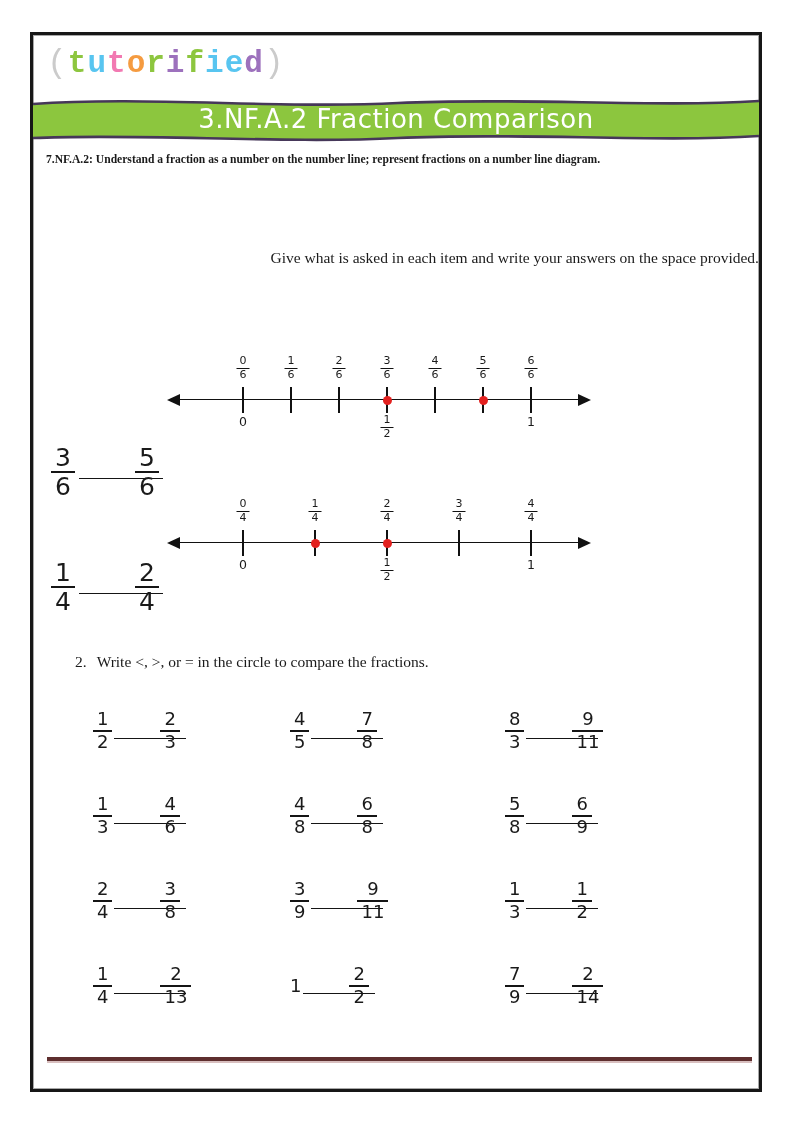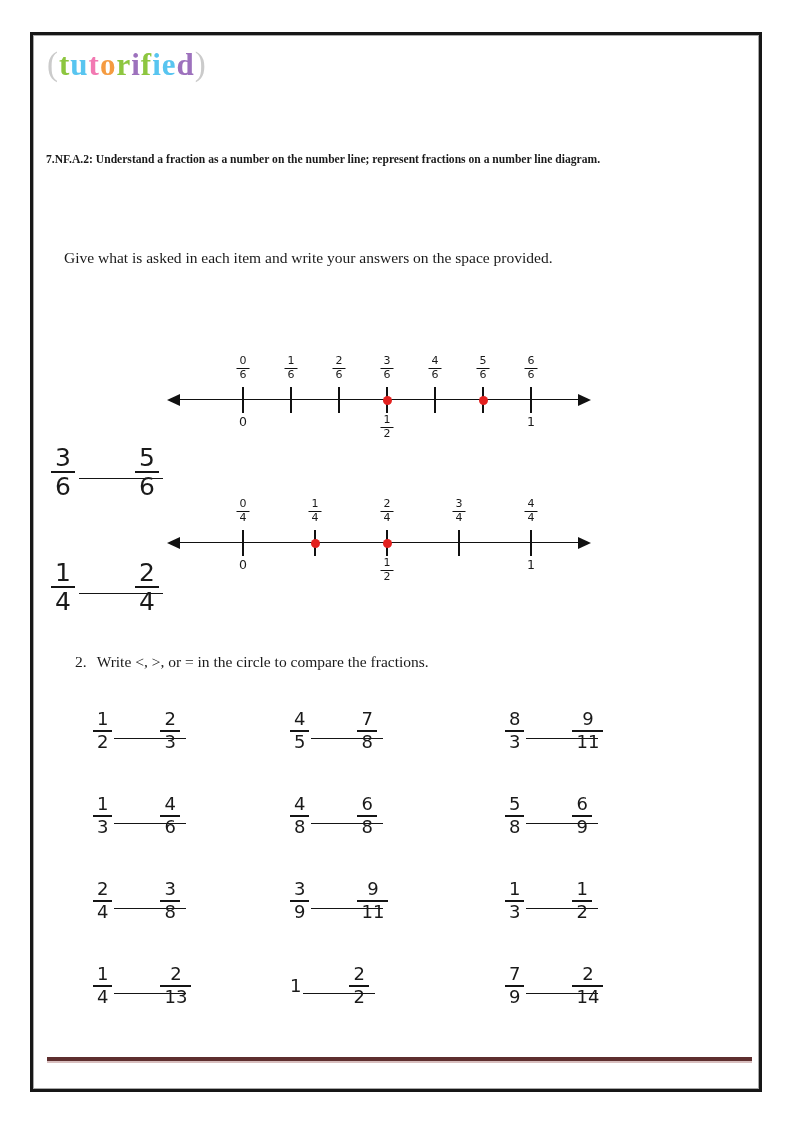--- a/index.html
+++ b/index.html
@@ -1,29 +1,29 @@
 <!DOCTYPE html>
 <html><head>
 <meta charset="utf-8">
 <style>
   html,body{margin:0;padding:0;background:#ffffff;}
   body{width:794px;height:1123px;position:relative;font-family:"Liberation Serif",serif;color:#1a1a1a;overflow:hidden;}
   .page{position:absolute;left:30px;top:32px;width:726px;height:1054px;background:#fff;
         border:3px solid #171717;box-shadow:inset 0 0 0 1px #a8a8a8;}
   
-  .logo{position:absolute;left:14px;top:8px;font-family:Liberation Serif, serif;font-weight:700;
+  .logo{position:absolute;left:14px;top:8px;font-family:Liberation Mono, monospace;font-weight:700;
         font-size:31px;line-height:42px;letter-spacing:1px;}
   .logo .bracket{color:#cbcbcb;font-weight:400;font-size:33px;}
   
   .banner{position:absolute;left:0;top:58px;width:100%;height:54px;}
   .banner svg{position:absolute;left:0;top:0;width:100%;height:100%;}
   .banner-title{position:absolute;left:0;top:11px;width:100%;text-align:center;
         font-family:"DejaVu Sans",sans-serif;font-size:26px;color:#ffffff;letter-spacing:.5px;}
   .standard{position:absolute;left:13px;top:118px;right:8px;font-size:11.6px;font-weight:600;}
-  .instruction{position:absolute;left:0;top:214px;width:100%;text-align:left;font-size:15.5px;padding-left:31px;}
+  .instruction{position:absolute;left:0;top:214px;width:100%;text-align:right;font-size:15.5px;}
   .q-text{position:absolute;left:42px;font-size:15.5px;}
   #q1-text{top:287px;}
   #q2-text{top:618px;}
   .q-num{margin-right:10px;}
   
   .nl{position:absolute;left:134px;width:424px;height:96px;}
   #nl-0{top:318px;}
   #nl-1{top:461px;}
   .nl-line{position:absolute;left:11px;right:11px;height:0;border-top:1.8px solid #111;}
   .nl-tick{position:absolute;width:1.7px;height:26px;background:#111;}
@@ -58,20 +58,28 @@
   .footer-text{position:absolute;left:0;top:1032px;width:100%;text-align:center;
         font-family:"DejaVu Sans",sans-serif;font-style:italic;font-size:15px;}
 </style>
 </head>
 <body>
 
 <div class="page">
 
   <div class="logo" id="logo"><span class="bracket">(</span><span style="color: rgb(141, 198, 63);">t</span><span style="color: rgb(88, 197, 240);">u</span><span style="color: rgb(242, 121, 178);">t</span><span style="color: rgb(245, 155, 64);">o</span><span style="color: rgb(141, 198, 63);">r</span><span style="color: rgb(157, 113, 189);">i</span><span style="color: rgb(141, 198, 63);">f</span><span style="color: rgb(88, 197, 240);">i</span><span style="color: rgb(88, 197, 240);">e</span><span style="color: rgb(157, 113, 189);">d</span><span class="bracket">)</span></div>
 
+  <div class="banner">
+    <svg viewBox="0 0 726 54" preserveAspectRatio="none">
+      <path id="wave-fill" d="M0,11 C110,3 250,16 365,10 C490,4 620,15 726,8 L726,43 C620,50 490,39 365,45 C250,51 110,40 0,45 Z" fill="#8cc63e"></path>
+      <path id="wave-top" d="M0,11 C110,3 250,16 365,10 C490,4 620,15 726,8" fill="none" stroke-width="2.6" stroke="#463759"></path>
+      <path id="wave-bottom" d="M726,43 C620,50 490,39 365,45 C250,51 110,40 0,45" fill="none" stroke-width="2.6" stroke="#463759"></path>
+    </svg>
+    <div class="banner-title">3.NF.A.2 Fraction Comparison</div>
+  </div>
 
   <div class="standard">7.NF.A.2: Understand a fraction as a number on the number line; represent fractions on a number line diagram.</div>
 
   <div class="instruction">Give what is asked in each item and write your answers on the space provided.</div>
 
 
   <div class="nl" id="nl-0">
       <div class="nl-line" style="top: 46px;"></div>
       <div class="arrow left" style="left: 0px; top: 41px;"></div>
       <div class="arrow right" style="right: 0px; top: 41px;"></div>

